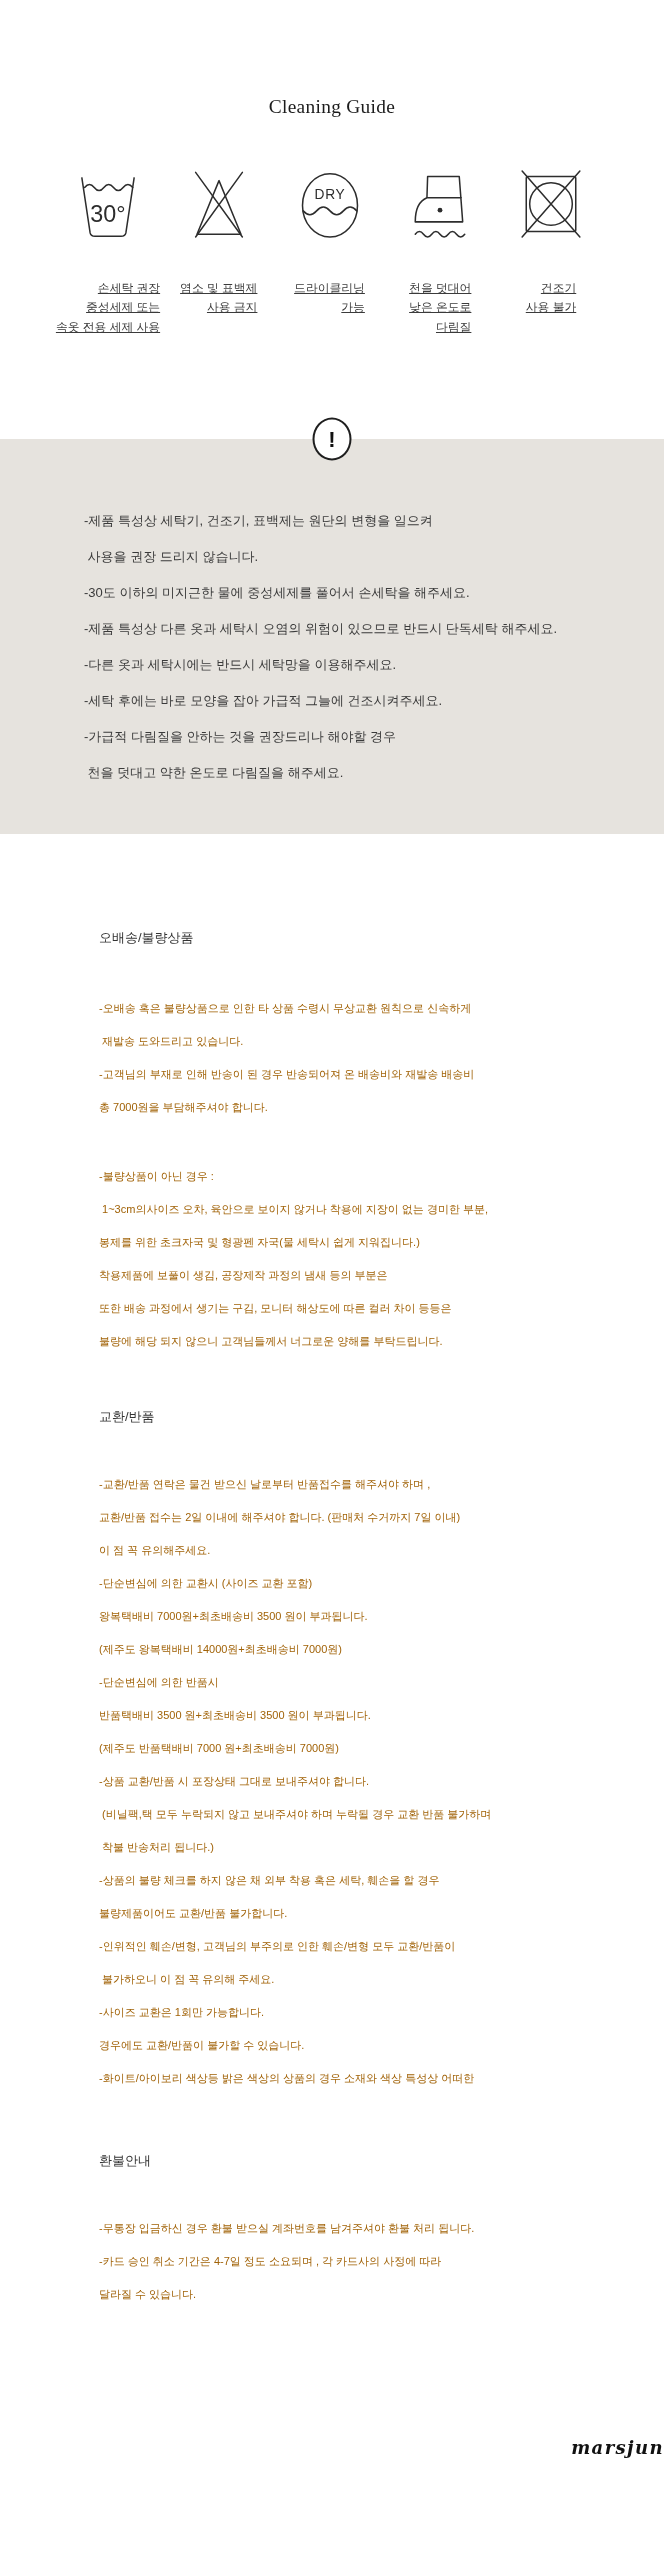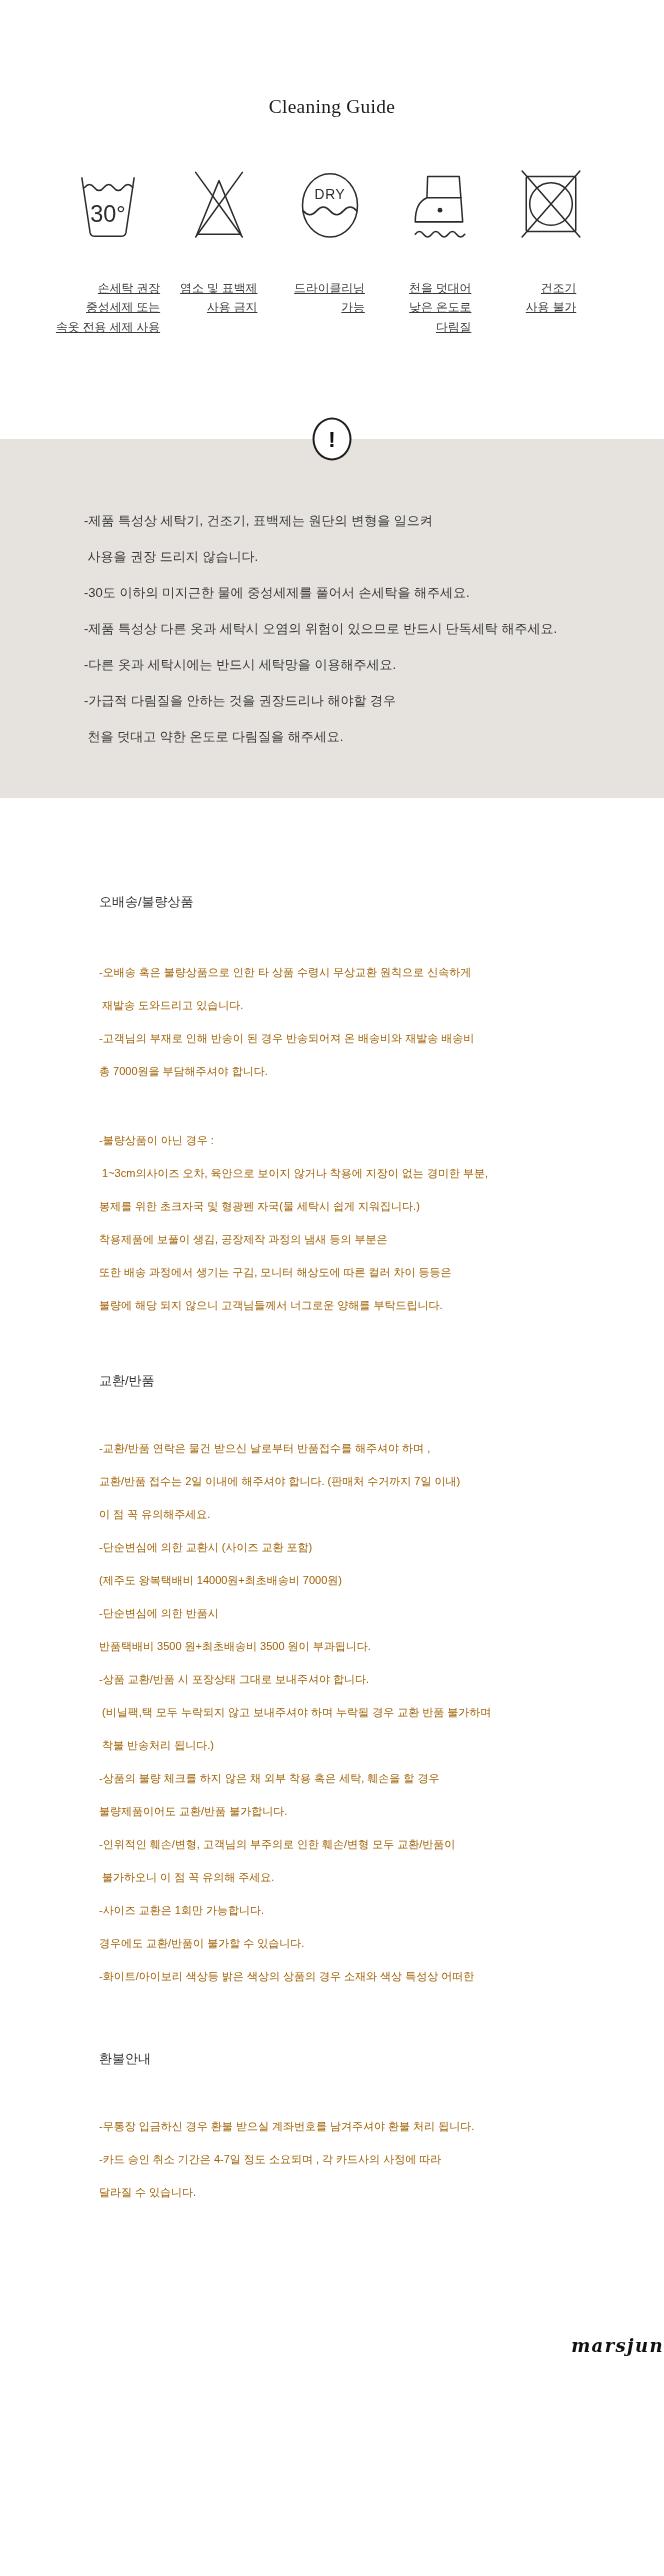--- a/index.html
+++ b/index.html
@@ -188,20 +188,21 @@
 
 </div>
 
 <div class="notice-box">
   <div class="bang-badge">!</div>
   <div class="notice-line">-제품 특성상 세탁기, 건조기, 표백제는 원단의 변형을 일으켜</div>
   <div class="notice-line"> 사용을 권장 드리지 않습니다.</div>
   <div class="notice-line">-30도 이하의 미지근한 물에 중성세제를 풀어서 손세탁을 해주세요.</div>
   <div class="notice-line">-제품 특성상 다른 옷과 세탁시 오염의 위험이 있으므로 반드시 단독세탁 해주세요.</div>
   <div class="notice-line">-다른 옷과 세탁시에는 반드시 세탁망을 이용해주세요.</div>
+  <div class="notice-line">-세탁 후에는 바로 모양을 잡아 가급적 그늘에 건조시켜주세요.</div>
   <div class="notice-line">-가급적 다림질을 안하는 것을 권장드리나 해야할 경우</div>
   <div class="notice-line"> 천을 덧대고 약한 온도로 다림질을 해주세요.</div>
 </div>
 
 <div class="section">
   <div class="section-heading" style="margin-top:87px">오배송/불량상품</div>
   <div style="margin-top:38px">
     <div class="body-line">-오배송 혹은 불량상품으로 인한 타 상품 수령시 무상교환 원칙으로 신속하게</div>
     <div class="body-line"> 재발송 도와드리고 있습니다.</div>
     <div class="body-line">-고객님의 부재로 인해 반송이 된 경우 반송되어져 온 배송비와 재발송 배송비</div>
@@ -217,23 +218,25 @@
   </div>
 </div>
 
 <div class="section">
   <div class="section-heading" style="margin-top:42px">교환/반품</div>
   <div style="margin-top:35px">
     <div class="body-line">-교환/반품 연락은 물건 받으신 날로부터 반품접수를 해주셔야 하며 ,</div>
     <div class="body-line">교환/반품 접수는 2일 이내에 해주셔야 합니다. (판매처 수거까지 7일 이내)</div>
     <div class="body-line">이 점 꼭 유의해주세요.</div>
     <div class="body-line">-단순변심에 의한 교환시 (사이즈 교환 포함)</div>
+    <div class="body-line">왕복택배비 7000원+최초배송비 3500 원이 부과됩니다.</div>
     <div class="body-line">(제주도 왕복택배비 14000원+최초배송비 7000원)</div>
     <div class="body-line">-단순변심에 의한 반품시</div>
     <div class="body-line">반품택배비 3500 원+최초배송비 3500 원이 부과됩니다.</div>
+    <div class="body-line">(제주도 반품택배비 7000 원+최초배송비 7000원)</div>
     <div class="body-line">-상품 교환/반품 시 포장상태 그대로 보내주셔야 합니다.</div>
     <div class="body-line"> (비닐팩,택 모두 누락되지 않고 보내주셔야 하며 누락될 경우 교환 반품 불가하며</div>
     <div class="body-line"> 착불 반송처리 됩니다.)</div>
     <div class="body-line">-상품의 불량 체크를 하지 않은 채 외부 착용 혹은 세탁, 훼손을 할 경우</div>
     <div class="body-line">불량제품이어도 교환/반품 불가합니다.</div>
     <div class="body-line">-인위적인 훼손/변형, 고객님의 부주의로 인한 훼손/변형 모두 교환/반품이</div>
     <div class="body-line"> 불가하오니 이 점 꼭 유의해 주세요.</div>
     <div class="body-line">-사이즈 교환은 1회만 가능합니다.</div>
     <div class="body-line">경우에도 교환/반품이 불가할 수 있습니다.</div>
     <div class="body-line">-화이트/아이보리 색상등 밝은 색상의 상품의 경우 소재와 색상 특성상 어떠한</div>

